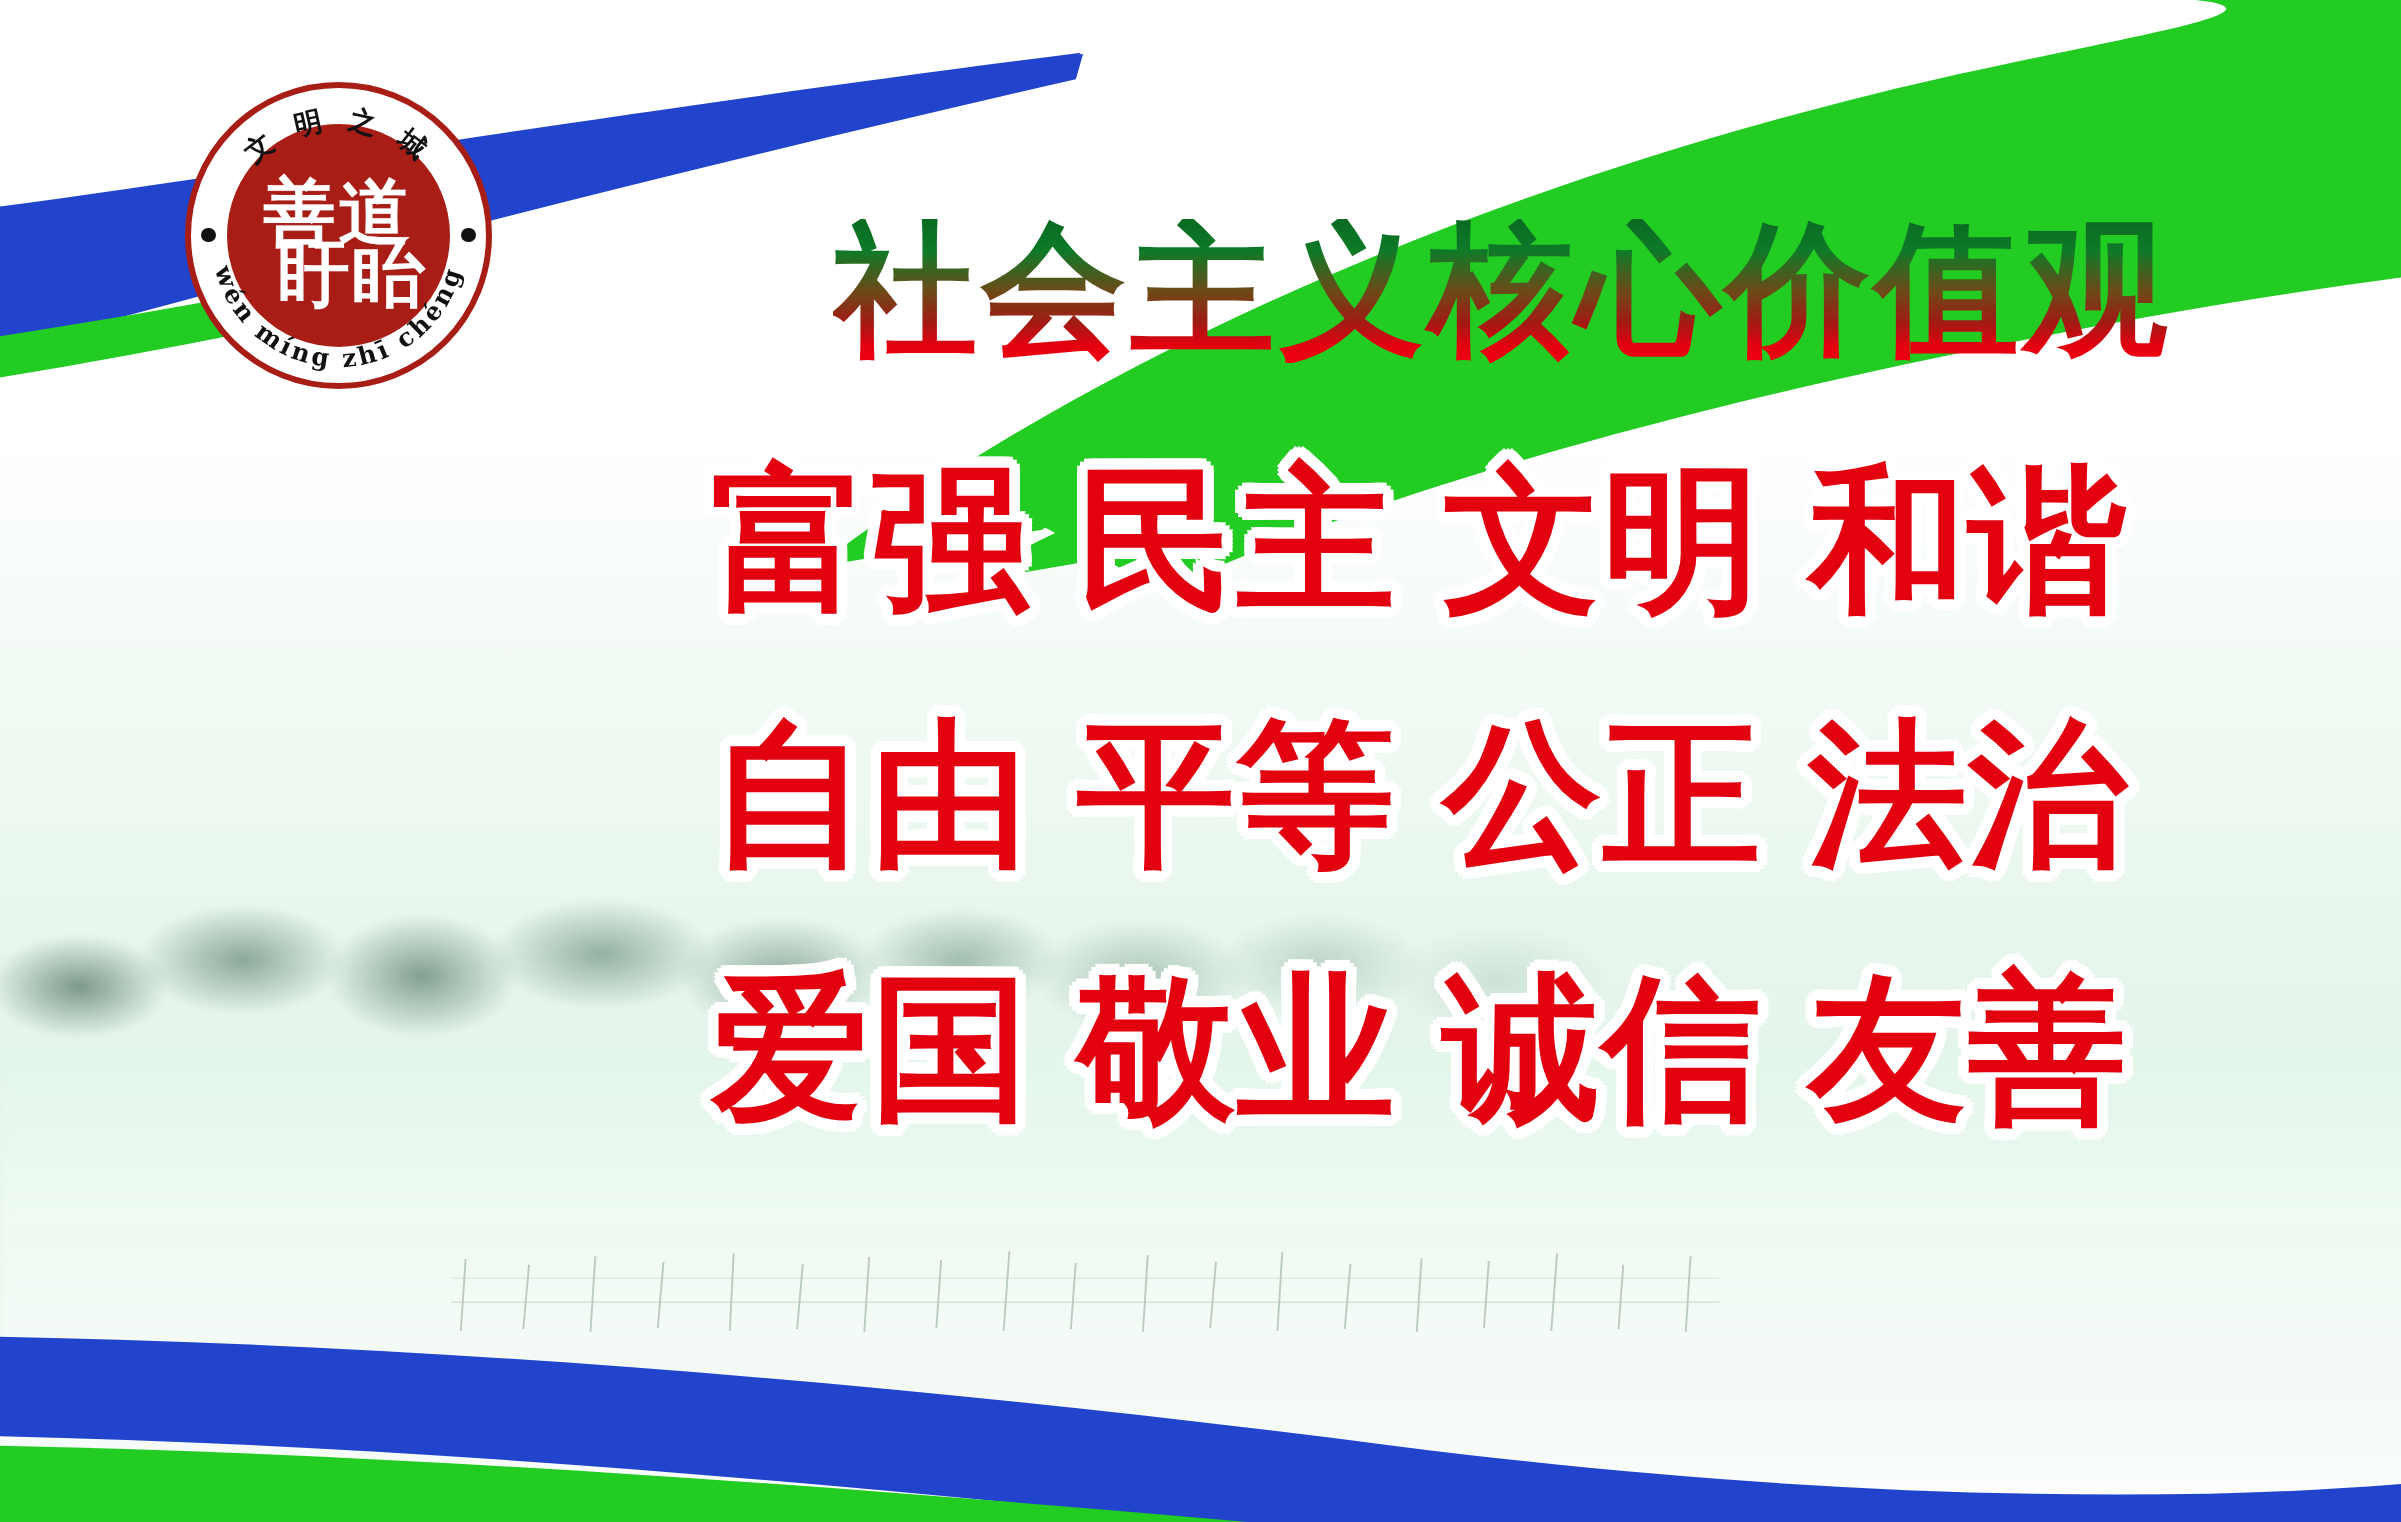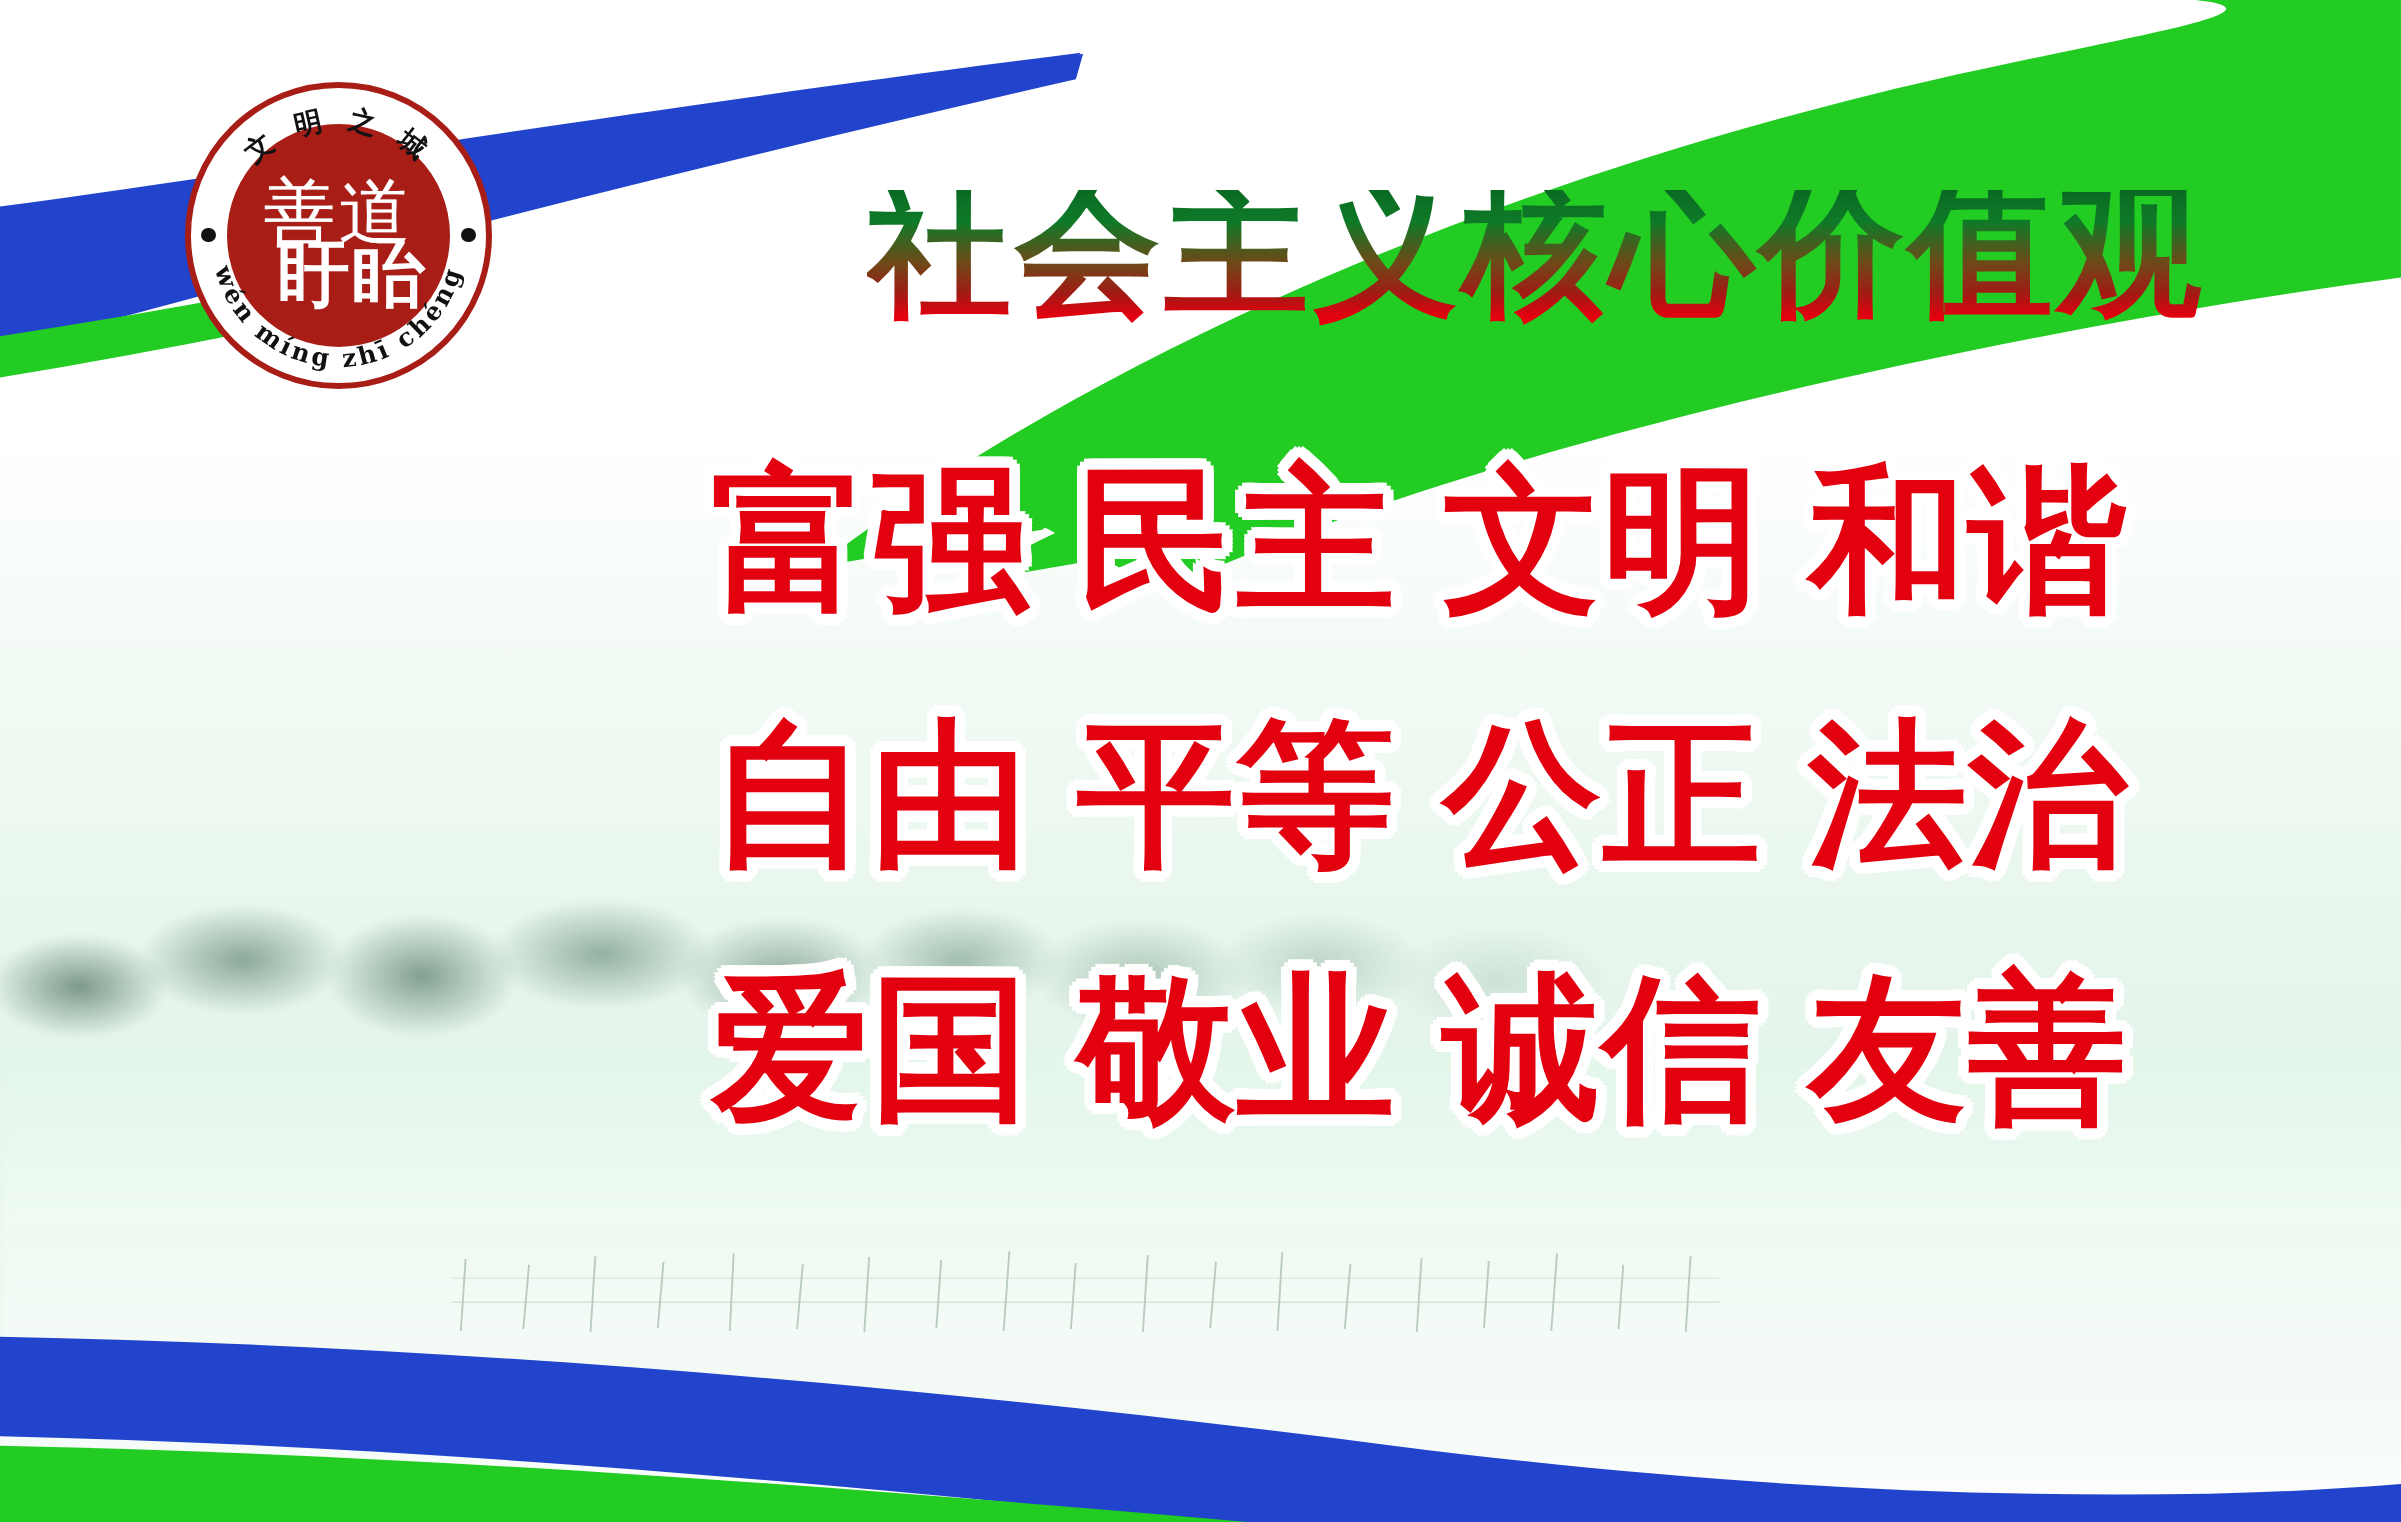--- a/index.html
+++ b/index.html
@@ -69,47 +69,47 @@
   .seal-inner{
     position:absolute;left:42px;top:42px;width:223px;height:223px;border-radius:50%;
     background:#a81d16;
   }
   .seal-dot{position:absolute;width:14.4px;height:14.4px;border-radius:50%;background:#111;}
   .seal-dot.left{left:16.3px;top:146px;}
   .seal-dot.right{right:16.3px;top:146px;}
   .seal-main{
     position:absolute;left:42px;top:46px;width:223px;height:168px;
     color:#ffffff;font-family:"DejaVu Serif","Liberation Serif",serif;
-    font-weight:400;font-size:72px;line-height:1;letter-spacing:2.9px;
+    font-weight:700;font-size:72px;line-height:1;letter-spacing:2.9px;
     display:flex;align-items:center;justify-content:center;
     text-shadow:0 0 1px rgba(255,255,255,.4);
   }
   .seal-sub{
     position:absolute;left:56px;top:144px;width:223px;height:96px;
     color:#ffffff;font-family:"DejaVu Serif","Liberation Serif",serif;
     font-weight:700;font-size:72px;line-height:1;letter-spacing:2.9px;
     display:flex;align-items:center;justify-content:center;
   }
   .seal-arc-top,.seal-arc-bottom{position:absolute;left:0;top:0;width:307px;height:307px;}
   .seal-arc-top text,.seal-arc-bottom text{
     font-family:"DejaVu Serif","Liberation Serif",serif;fill:#111;font-weight:700;
   }
 
   
   .title{
-    position:absolute;left:833px;top:190px;
-    font-family:Liberation Mono, monospace;
+    position:absolute;left:833px;top:219px;
+    font-family:Liberation Serif, serif;
     font-weight:900;
     font-size:144px;
     letter-spacing:4.8px;
     line-height:1;
     white-space:nowrap;
     background:linear-gradient(180deg,#0a6a22 0%,#0e7a28 22%,#6c4a18 50%,#a21a14 72%,#e4000f 88%,#ef0014 100%);
     -webkit-background-clip:text;background-clip:text;
-    color:transparent;margin-left:34px;-webkit-text-fill-color:transparent;
+    color:transparent;-webkit-text-fill-color:transparent;
   }
 
   
   .slogans{
     position:absolute;left:711px;top:461px;width:2065px;
   }
   .slogan-line{
     font-family:"DejaVu Sans","Liberation Sans",sans-serif;
     font-weight:900;
     font-size:158px;

